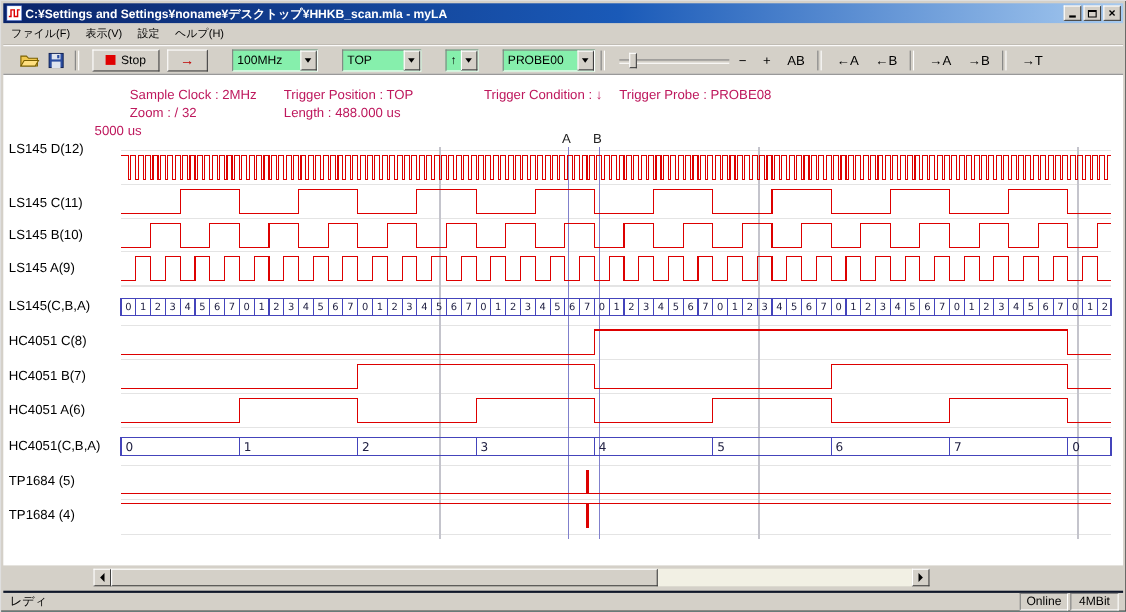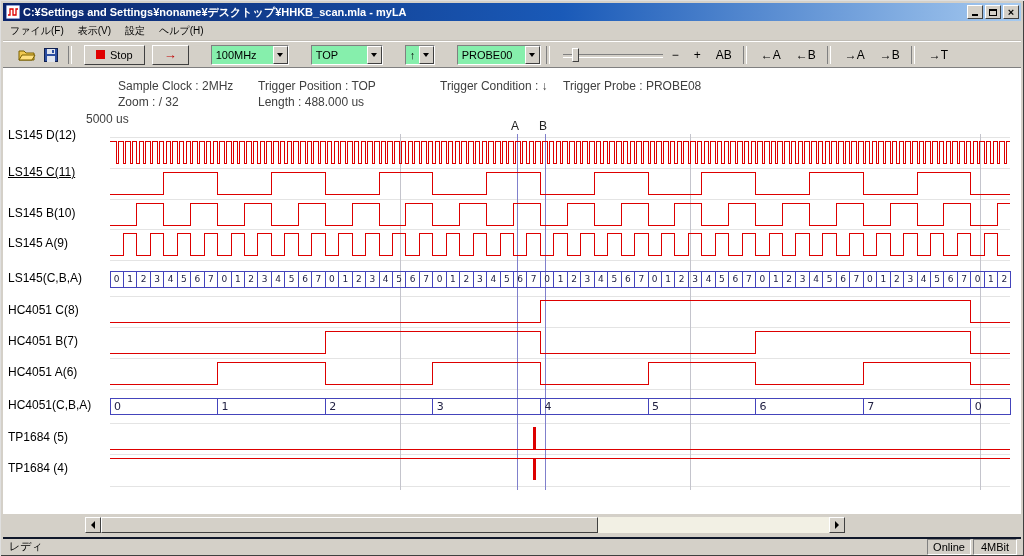--- a/index.html
+++ b/index.html
@@ -42,21 +42,21 @@
   .combo.w-clock{width:78px}.combo.w-trig{width:72px}.combo.w-edge{width:30px}.combo.w-probe{width:84px}
   .slider{position:relative;width:100px;height:20px;margin-left:8px;display:inline-block;}
   .slider-track{position:absolute;left:0;right:0;top:9px;height:2px;border-top:1px solid #808080;
     border-bottom:1px solid #fff;}
   .slider-thumb{position:absolute;left:9px;top:3px;width:7px;height:14px;background:#d4d0c8;
     border:1px solid;border-color:#fff #404040 #404040 #fff;box-sizing:border-box;}
   .tb-flat{padding:3px 6px;margin-left:3px;font-size:12px;white-space:nowrap;}
   
   .client{position:absolute;top:67px;left:3px;width:1018px;height:447px;background:#fff;
     border-top:1px solid #808080;box-sizing:border-box;}
-  .info-label{position:absolute;font-size:12px;color:#404040;white-space:nowrap;z-index:5;}
+  .info-label{position:absolute;font-size:12px;color:#be185d;white-space:nowrap;z-index:5;}
   .marker-letter{position:absolute;font-size:12px;color:#222;z-index:6;}
   #channel-labels .ch-label{position:absolute;left:8px;font-size:12px;color:#000;white-space:nowrap;z-index:5;}
   #wave-svg{position:absolute;top:0;left:0;z-index:4;pointer-events:none;
     font-family:"DejaVu Sans",sans-serif;}
   
   .hscroll{position:absolute;top:517px;left:85px;width:760px;height:16px;display:flex;z-index:7;}
   .sb-btn{width:16px;height:16px;background:#d4d0c8;border:1px solid;
     border-color:#fff #404040 #404040 #fff;box-sizing:border-box;display:flex;align-items:center;justify-content:center;}
   .tri-left{width:0;height:0;border-top:4px solid transparent;border-bottom:4px solid transparent;
     border-right:4px solid #000;}
@@ -177,21 +177,21 @@
   <div class="info-label" style="left:563px;top:79px">Trigger Probe : PROBE08</div>
   <div class="info-label" style="left:118px;top:95px">Zoom : / 32</div>
   <div class="info-label" style="left:258px;top:95px">Length : 488.000 us</div>
   <div class="info-label" style="left:86px;top:112px">5000 us</div>
 
   <div class="marker-letter" style="left:511px;top:119px">A</div>
   <div class="marker-letter" style="left:539px;top:119px">B</div>
 
   <div id="channel-labels">
       <div class="ch-label" style="top: 128px;">LS145 D(12)</div>
-      <div class="ch-label" style="top: 165px; text-decoration: underline;">LS145 C(11)</div>
+      <div class="ch-label" style="top: 177px;">LS145 C(11)</div>
       <div class="ch-label" style="top: 206px;">LS145 B(10)</div>
       <div class="ch-label" style="top: 236px;">LS145 A(9)</div>
       <div class="ch-label" style="top: 271px;">LS145(C,B,A)</div>
       <div class="ch-label" style="top: 303px;">HC4051 C(8)</div>
       <div class="ch-label" style="top: 334px;">HC4051 B(7)</div>
       <div class="ch-label" style="top: 365px;">HC4051 A(6)</div>
       <div class="ch-label" style="top: 398px;">HC4051(C,B,A)</div>
       <div class="ch-label" style="top: 430px;">TP1684 (5)</div>
       <div class="ch-label" style="top: 461px;">TP1684 (4)</div>
     </div>

